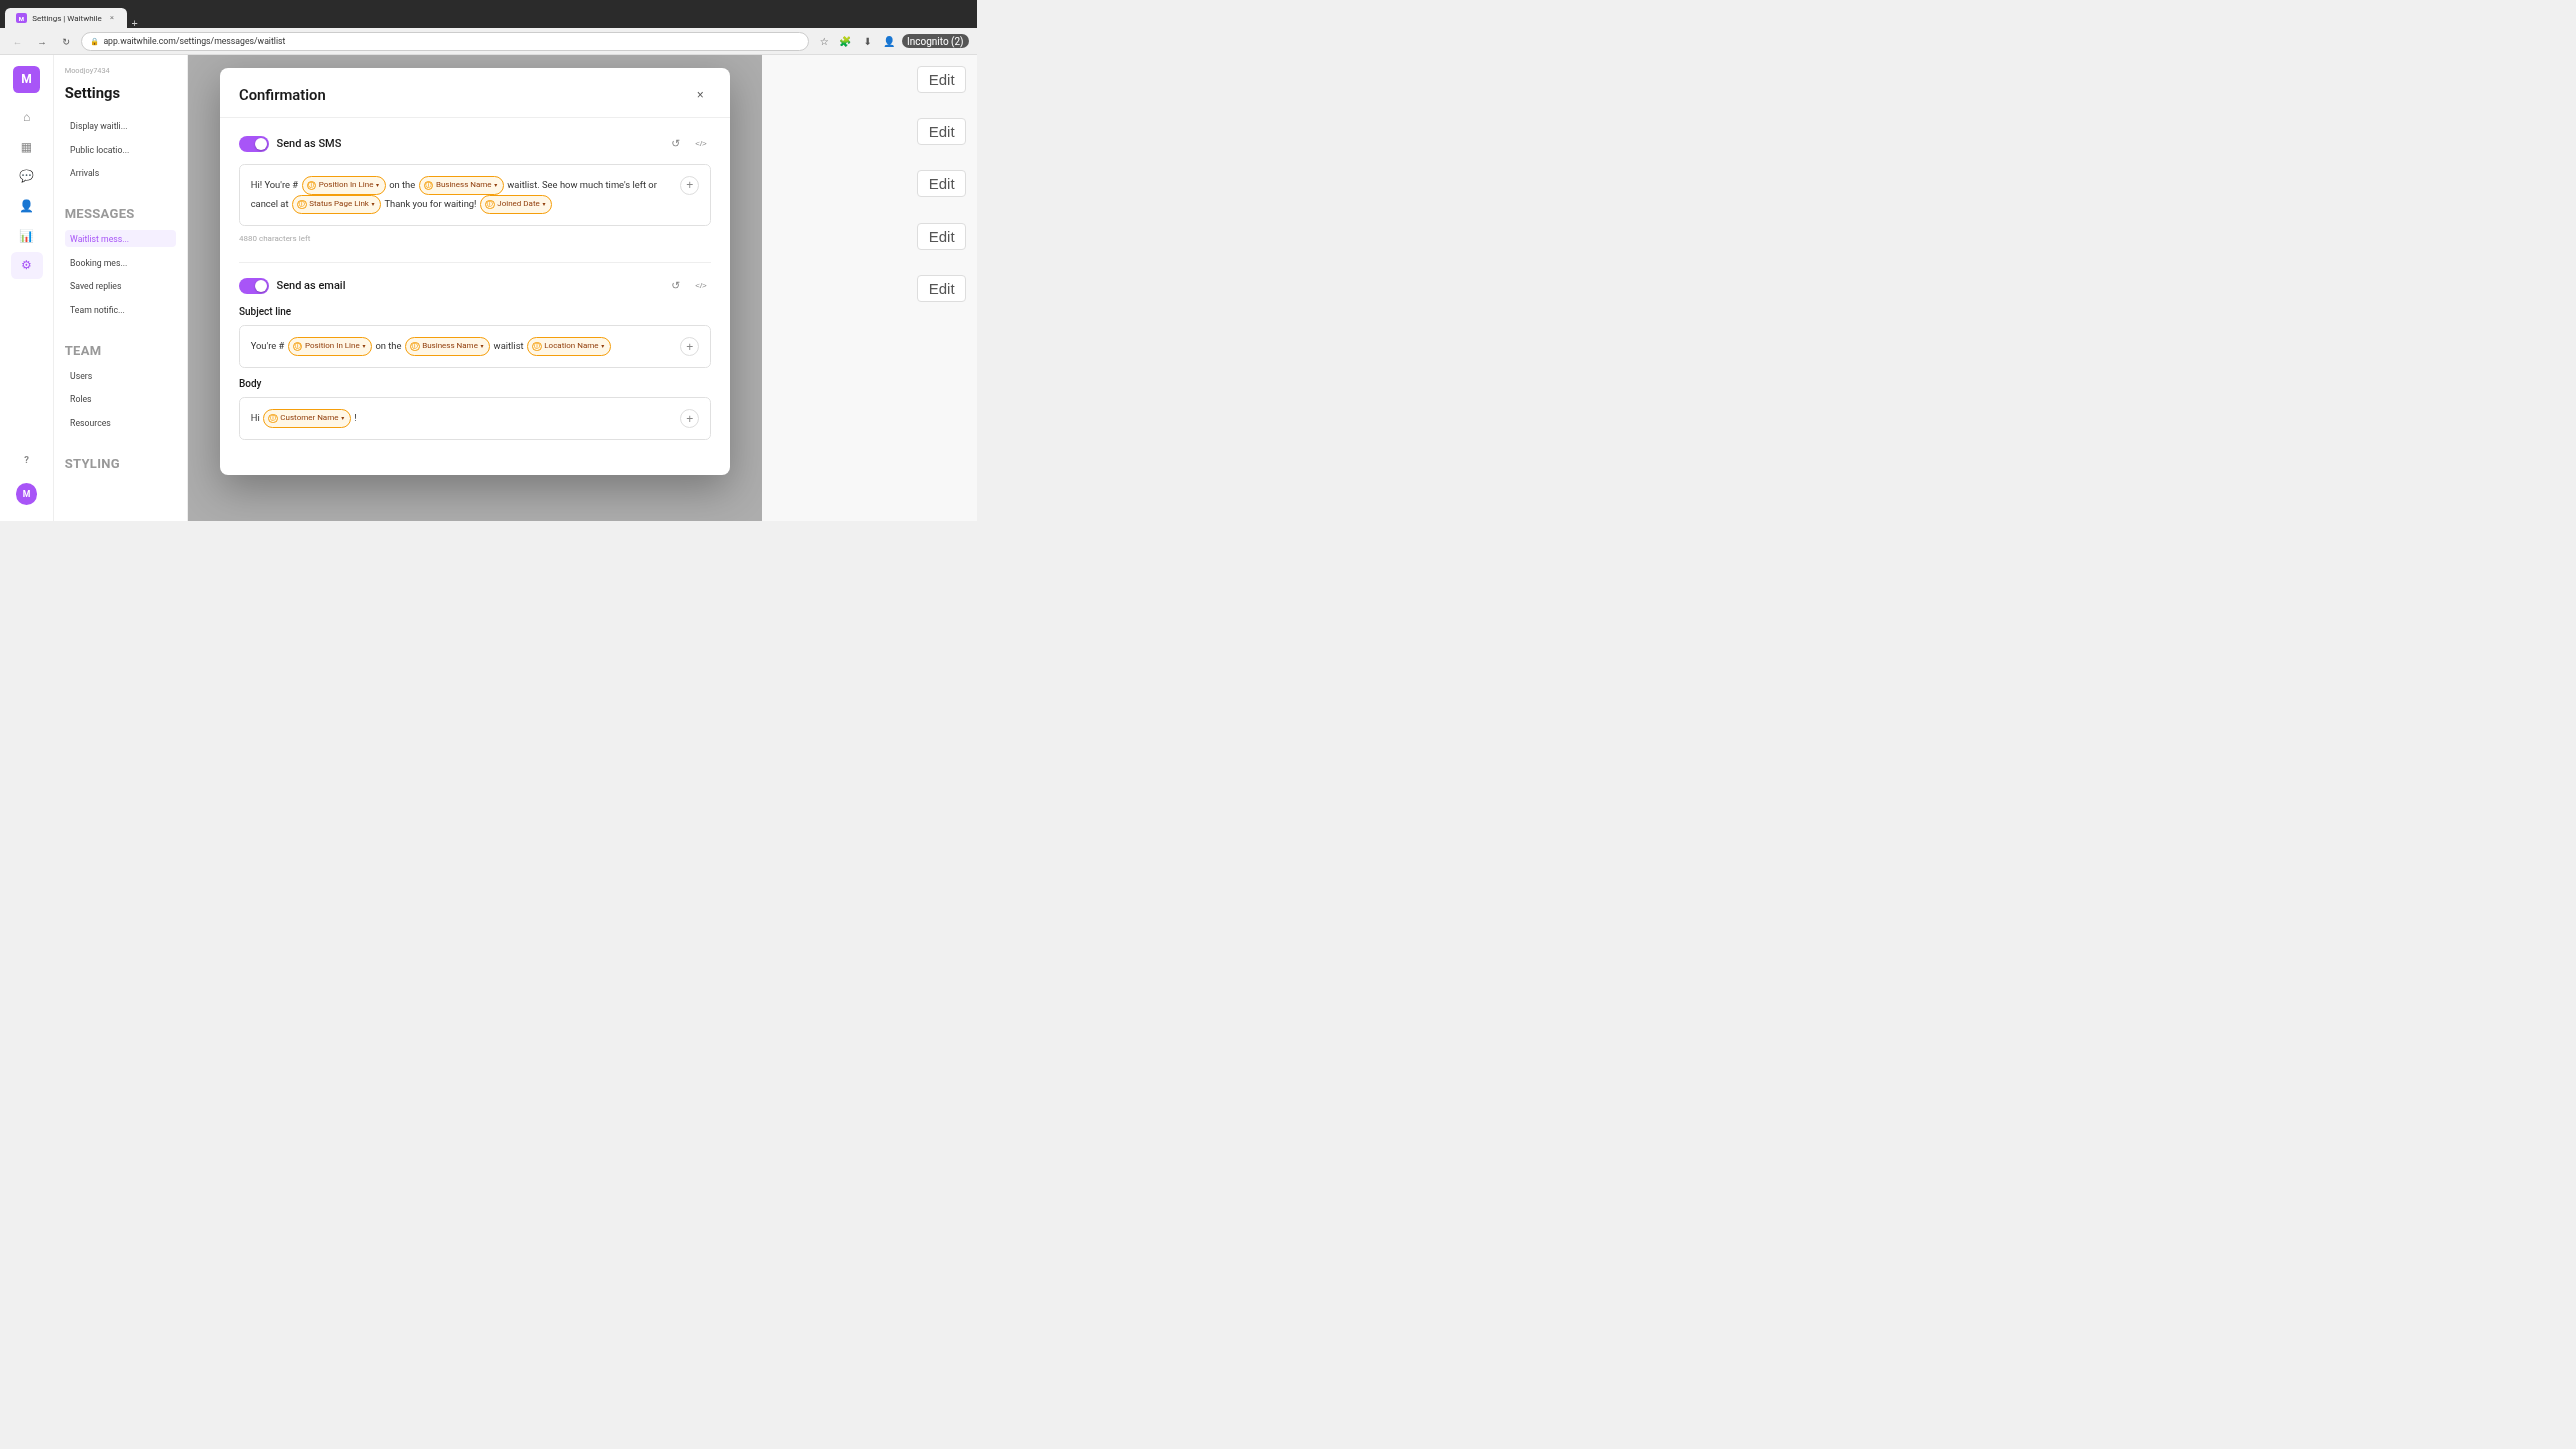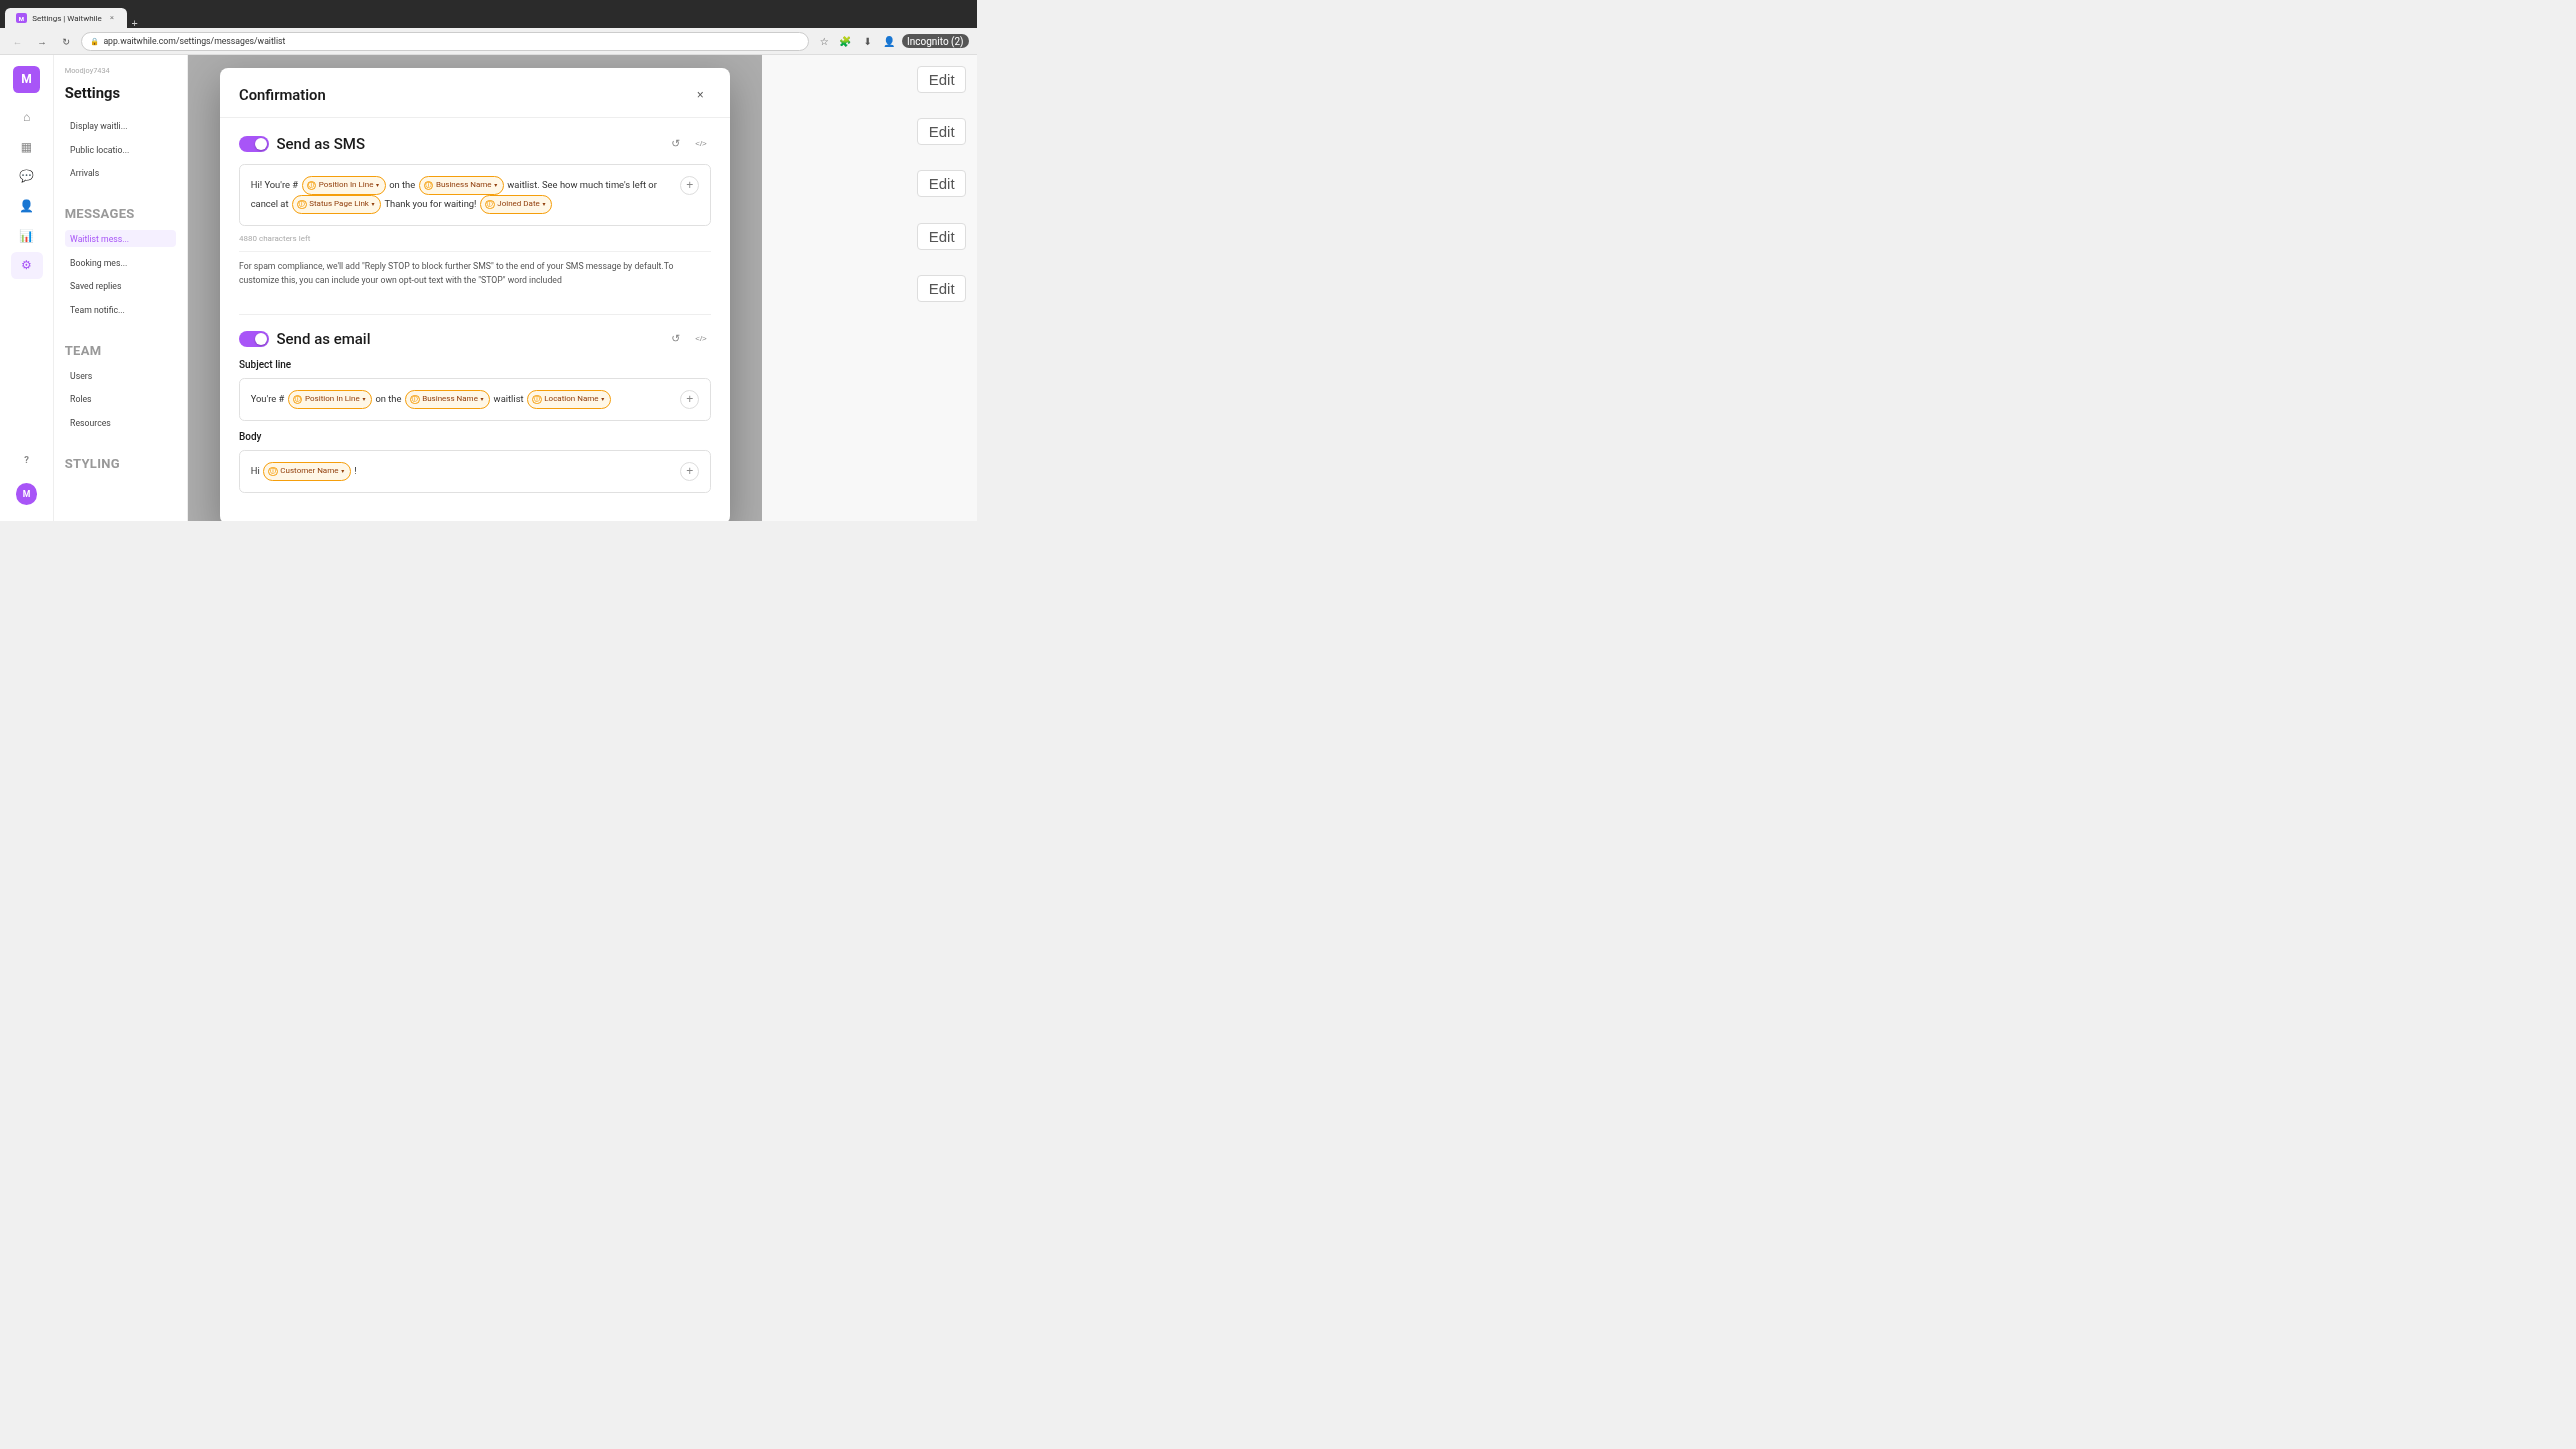--- a/index.html
+++ b/index.html
@@ -274,21 +274,21 @@
       align-items: center;
       justify-content: space-between;
       margin-bottom: 10.7px;
     }
     .section-left {
       display: flex;
       align-items: center;
       gap: 8px;
     }
     .section-title {
-      font-size: 15px;
+      font-size: 11px;
       font-weight: 500;
       color: #1a1a1a;
     }
     .section-actions {
       display: flex;
       gap: 5.4px;
     }
     .section-action-btn {
       width: 20px; height: 20px;
       border-radius: 4px;
@@ -543,21 +543,20 @@
               <span class="message-text"> Thank you for waiting! </span>
               <span class="tag-pill">
                 <span class="tag-icon">ⓘ</span>
                 <span>Joined Date</span>
                 <span class="chevron">▾</span>
               </span>
             </div>
 
             <div class="char-count">4880 characters left</div>
 
-            <div class="spam-notice">For spam compliance, we'll add "Reply STOP to block further SMS" to the end of your SMS message by default.To customize this, you can include your own opt-out text with the "STOP" word included</div>
           </div>
 
           <div class="divider"></div>
 
           <div class="section">
             <div class="section-header">
               <div class="section-left">
                 <div class="toggle">
                   <div class="toggle-knob"></div>
                 </div>

